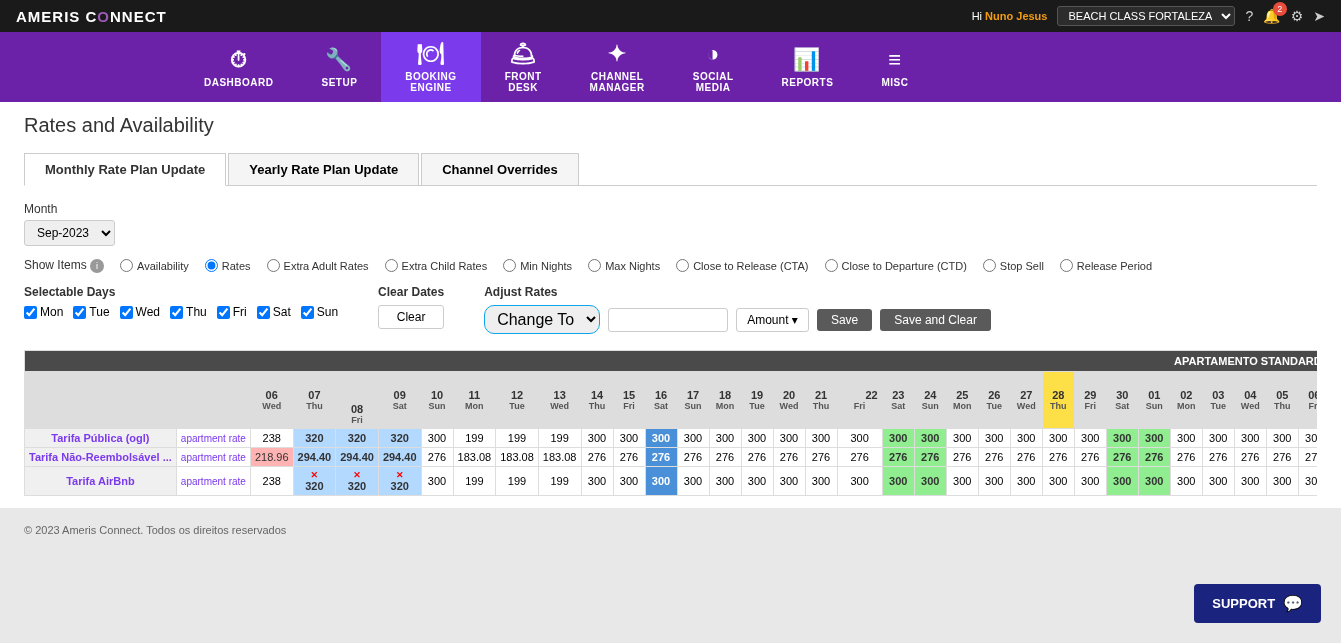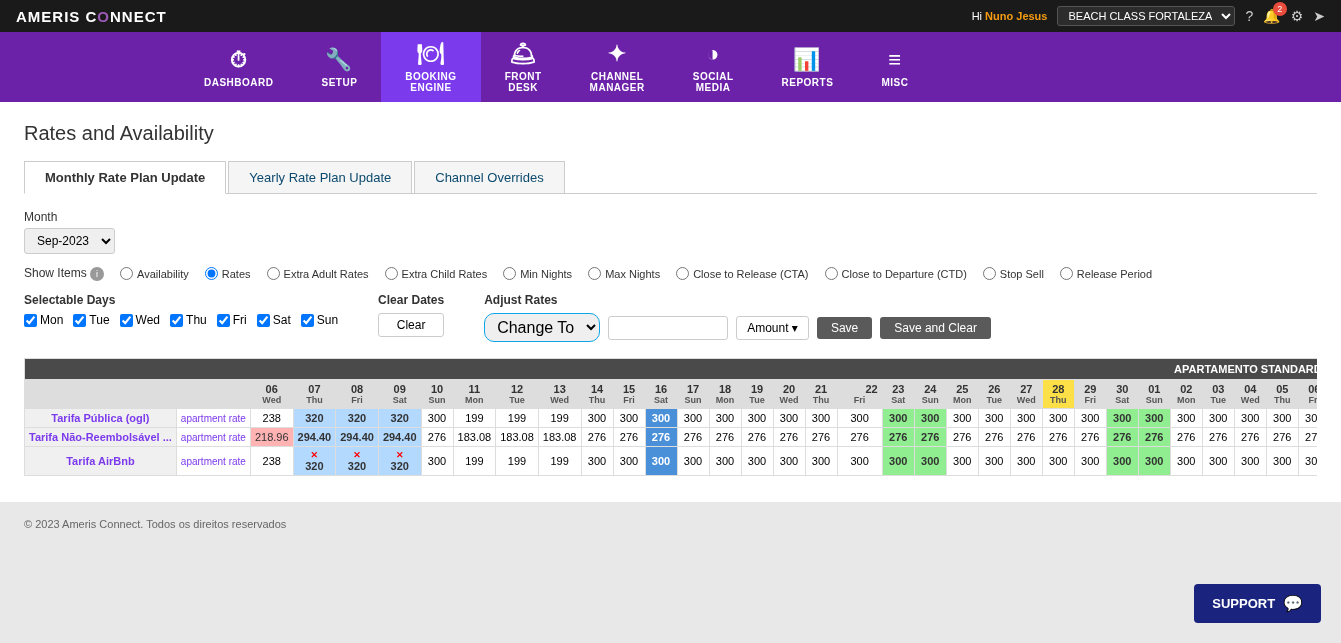--- a/index.html
+++ b/index.html
@@ -87,44 +87,45 @@
     }
     .nav-item.active { background: #7c3aed; }
     .nav-item .nav-icon { font-size: 22px; }
     .nav-item .nav-label { font-size: 10px; }
 
     
     .main-content {
       background: white;
       margin: 0 auto;
       min-height: 400px;
-      padding: 20px 24px;
+      padding: 12px 24px;
     }
     .page-title {
       font-size: 20px;
       font-weight: normal;
       color: #333;
       margin-bottom: 16px;
     }
 
     
     .tabs {
       display: flex;
       border-bottom: 1px solid #ccc;
       margin-bottom: 16px;
     }
     .tab {
       padding: 8px 20px;
       cursor: pointer;
       font-size: 13px;
-      color: #0c4a6e;
+      color: #000000;
       border: 1px solid #ccc;
       border-bottom: none;
       background: #f5f5f5;
       margin-right: 2px;
+      font-weight: bold;
     }
     .tab.active {
       background: white;
       color: #333;
       font-weight: bold;
       border-bottom: 1px solid white;
       margin-bottom: -1px;
     }
 
     
@@ -454,21 +455,21 @@
 
         <th style="background: rgb(221, 221, 221); color: rgb(51, 51, 51); min-width: 32px;">
               <div style="font-weight:bold;">06</div>
               <div style="font-size:9px;color:#555;">Wed</div>
             </th>
             <th style="background: rgb(221, 221, 221); color: rgb(51, 51, 51); min-width: 32px;">
               <div style="font-weight:bold;">07</div>
               <div style="font-size:9px;color:#555;">Thu</div>
             </th>
             <th style="background: rgb(221, 221, 221); color: rgb(51, 51, 51); min-width: 32px;">
-              <div style="font-weight:bold;">08</div>
+              <div style="font-weight:bold;margin-top:28px;">08</div>
               <div style="font-size:9px;color:#555;">Fri</div>
             </th>
             <th style="background: rgb(221, 221, 221); color: rgb(51, 51, 51); min-width: 32px;">
               <div style="font-weight:bold;">09</div>
               <div style="font-size:9px;color:#555;">Sat</div>
             </th>
             <th style="background: rgb(221, 221, 221); color: rgb(51, 51, 51); min-width: 32px;">
               <div style="font-weight:bold;">10</div>
               <div style="font-size:9px;color:#555;">Sun</div>
             </th>

